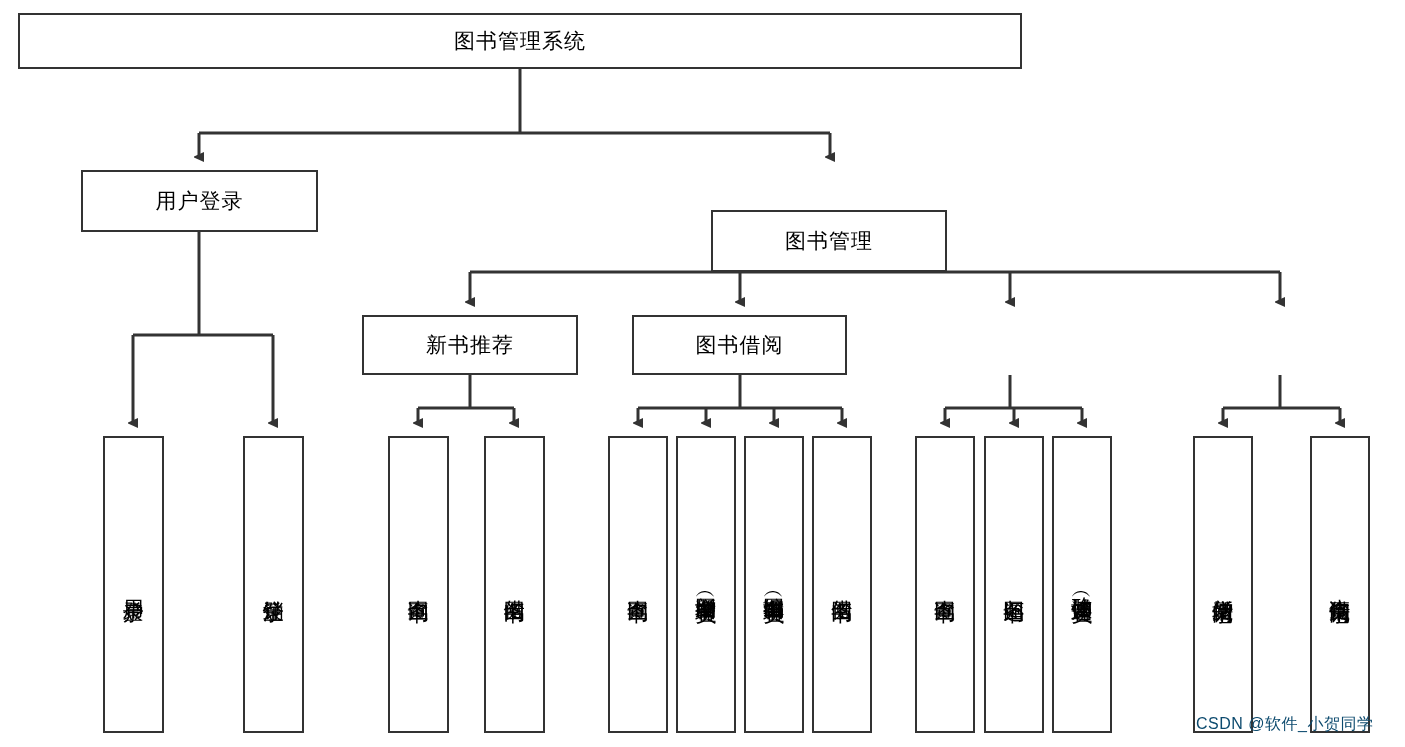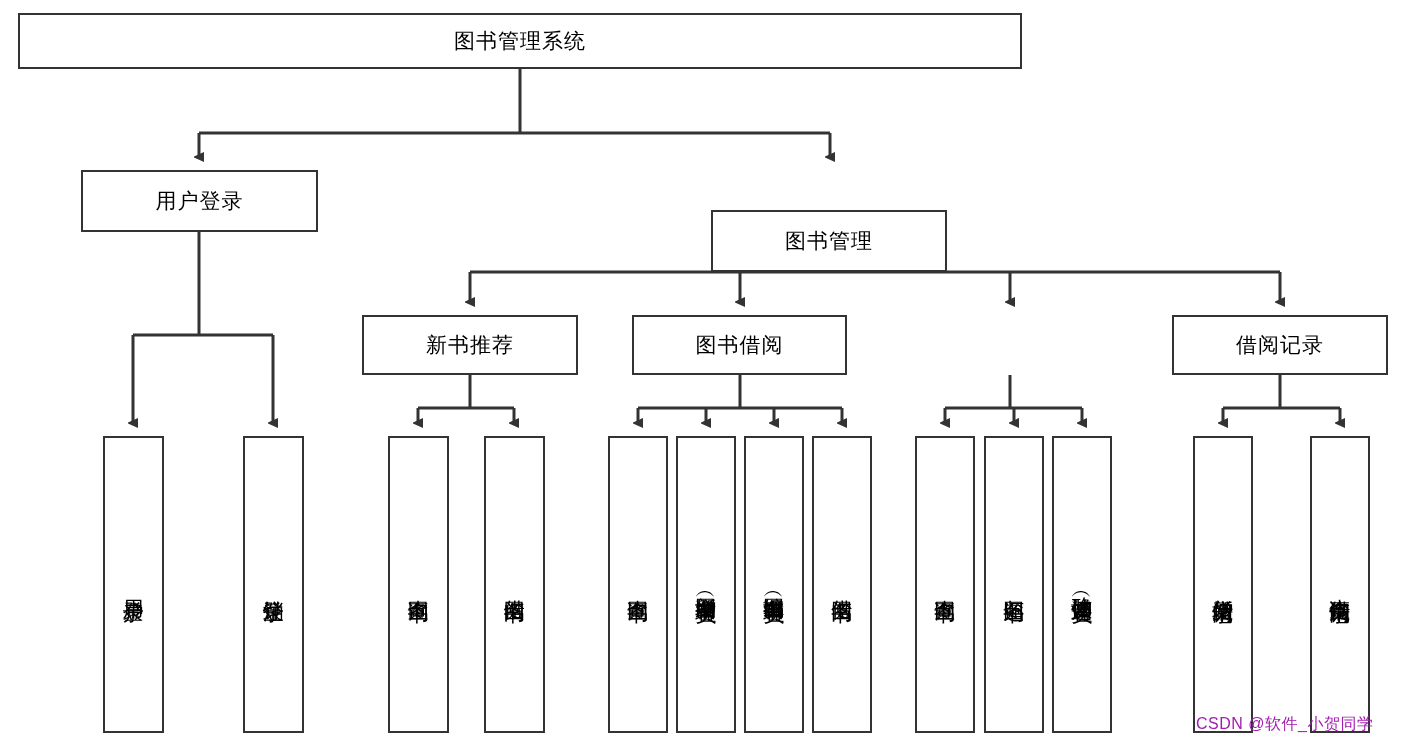--- a/index.html
+++ b/index.html
@@ -50,21 +50,21 @@
     padding-bottom: 2px;
     overflow: hidden;
   }
   .node-v .vtext {
     writing-mode: vertical-rl;
     text-orientation: upright;
   }
   .watermark {
     position: absolute;
     font-size: 16px;
-    color: #a21caf;
+    color: #0c4a6e;
     white-space: nowrap;
     letter-spacing: 0.5px;
   }
 </style>
 </head>
 <body>
 
 <div id="canvas">
 
   <svg id="edges" viewBox="0 0 1405 747" xmlns="http://www.w3.org/2000/svg">
@@ -145,23 +145,20 @@
   <div class="node node-h" style="left:711px; top:170px; width:236px; height:62px;margin-top:40px;">
     <span>图书管理</span>
   </div>
 
   <div class="node node-h" style="left:632px; top:315px; width:215px; height:60px;">
     <span>图书借阅</span>
   </div>
   <div class="node node-h" style="left:362px; top:315px; width:216px; height:60px;">
     <span>新书推荐</span>
   </div>
-  <div class="node node-h" style="left:1172px; top:315px; width:216px; height:60px;">
-    <span>借阅记录</span>
-  </div>
 
   <div class="node node-v" style="left:103px; top:436px; width:61px; height:297px;">
     <span class="vtext">用户登录</span>
   </div>
   <div class="node node-v" style="left:243px; top:436px; width:61px; height:297px;">
     <span class="vtext">注销登录</span>
   </div>
 
   <div class="node node-v" style="left:388px; top:436px; width:61px; height:297px;">
     <span class="vtext">查询图书</span>

